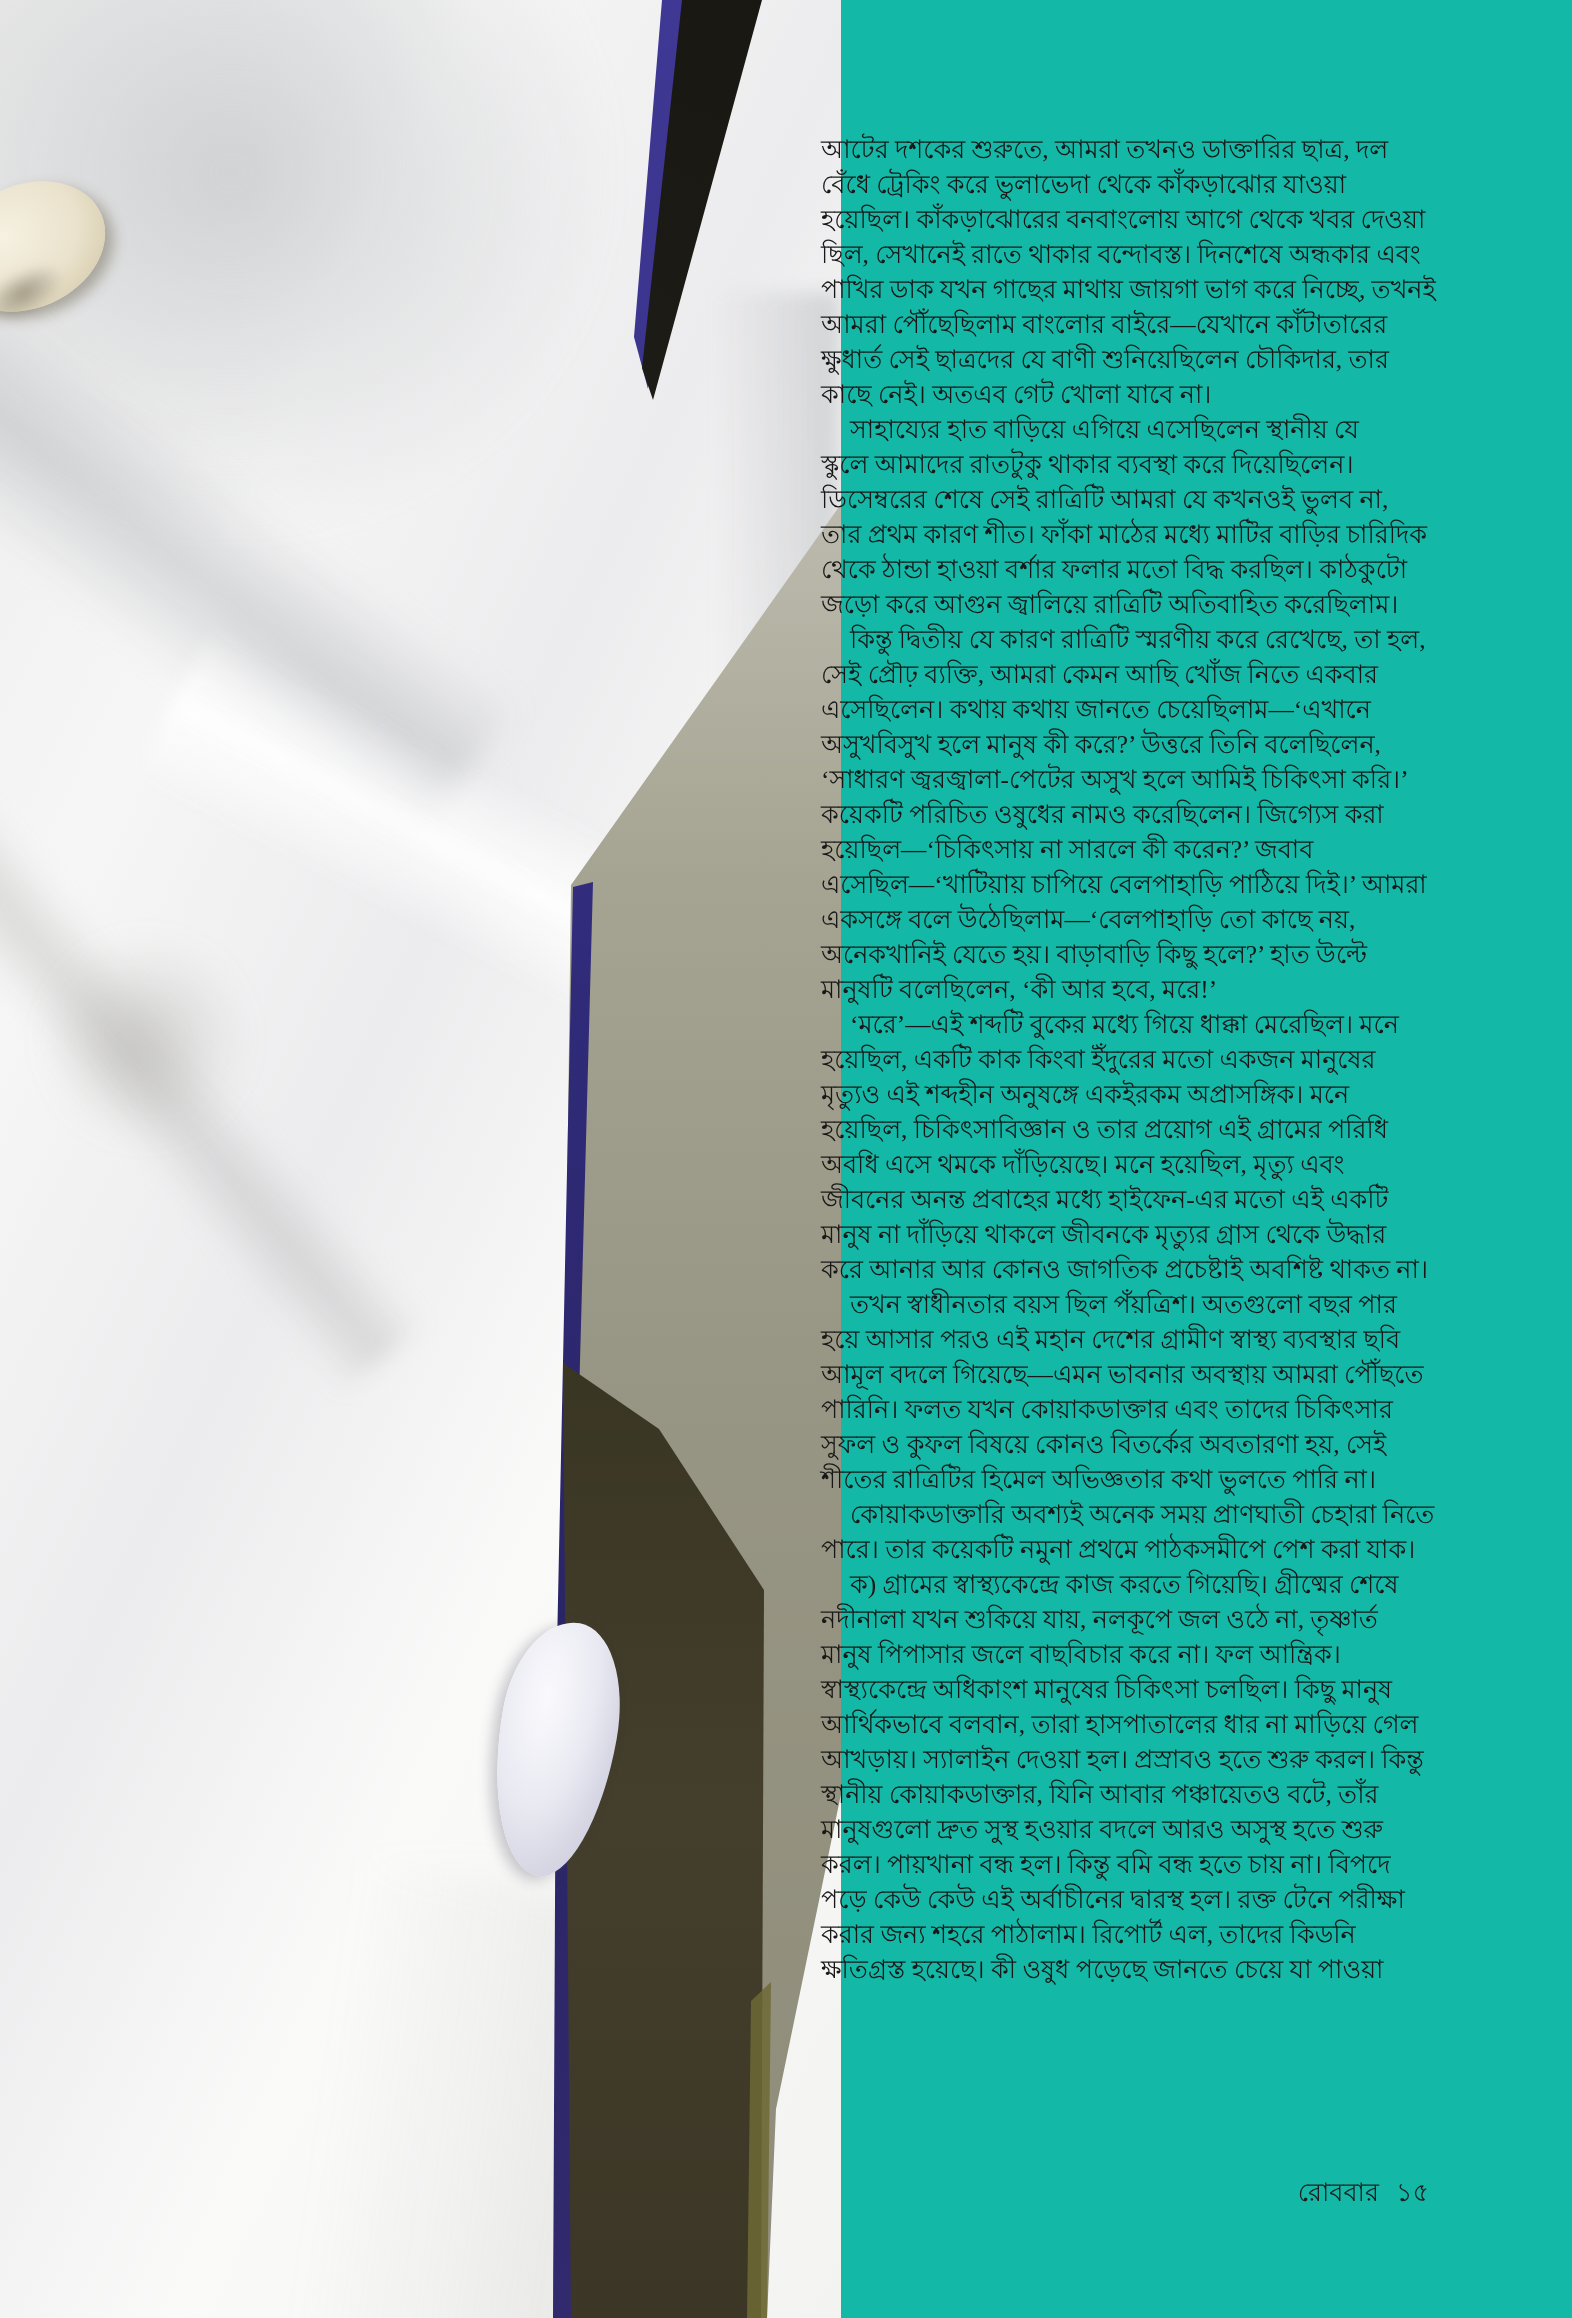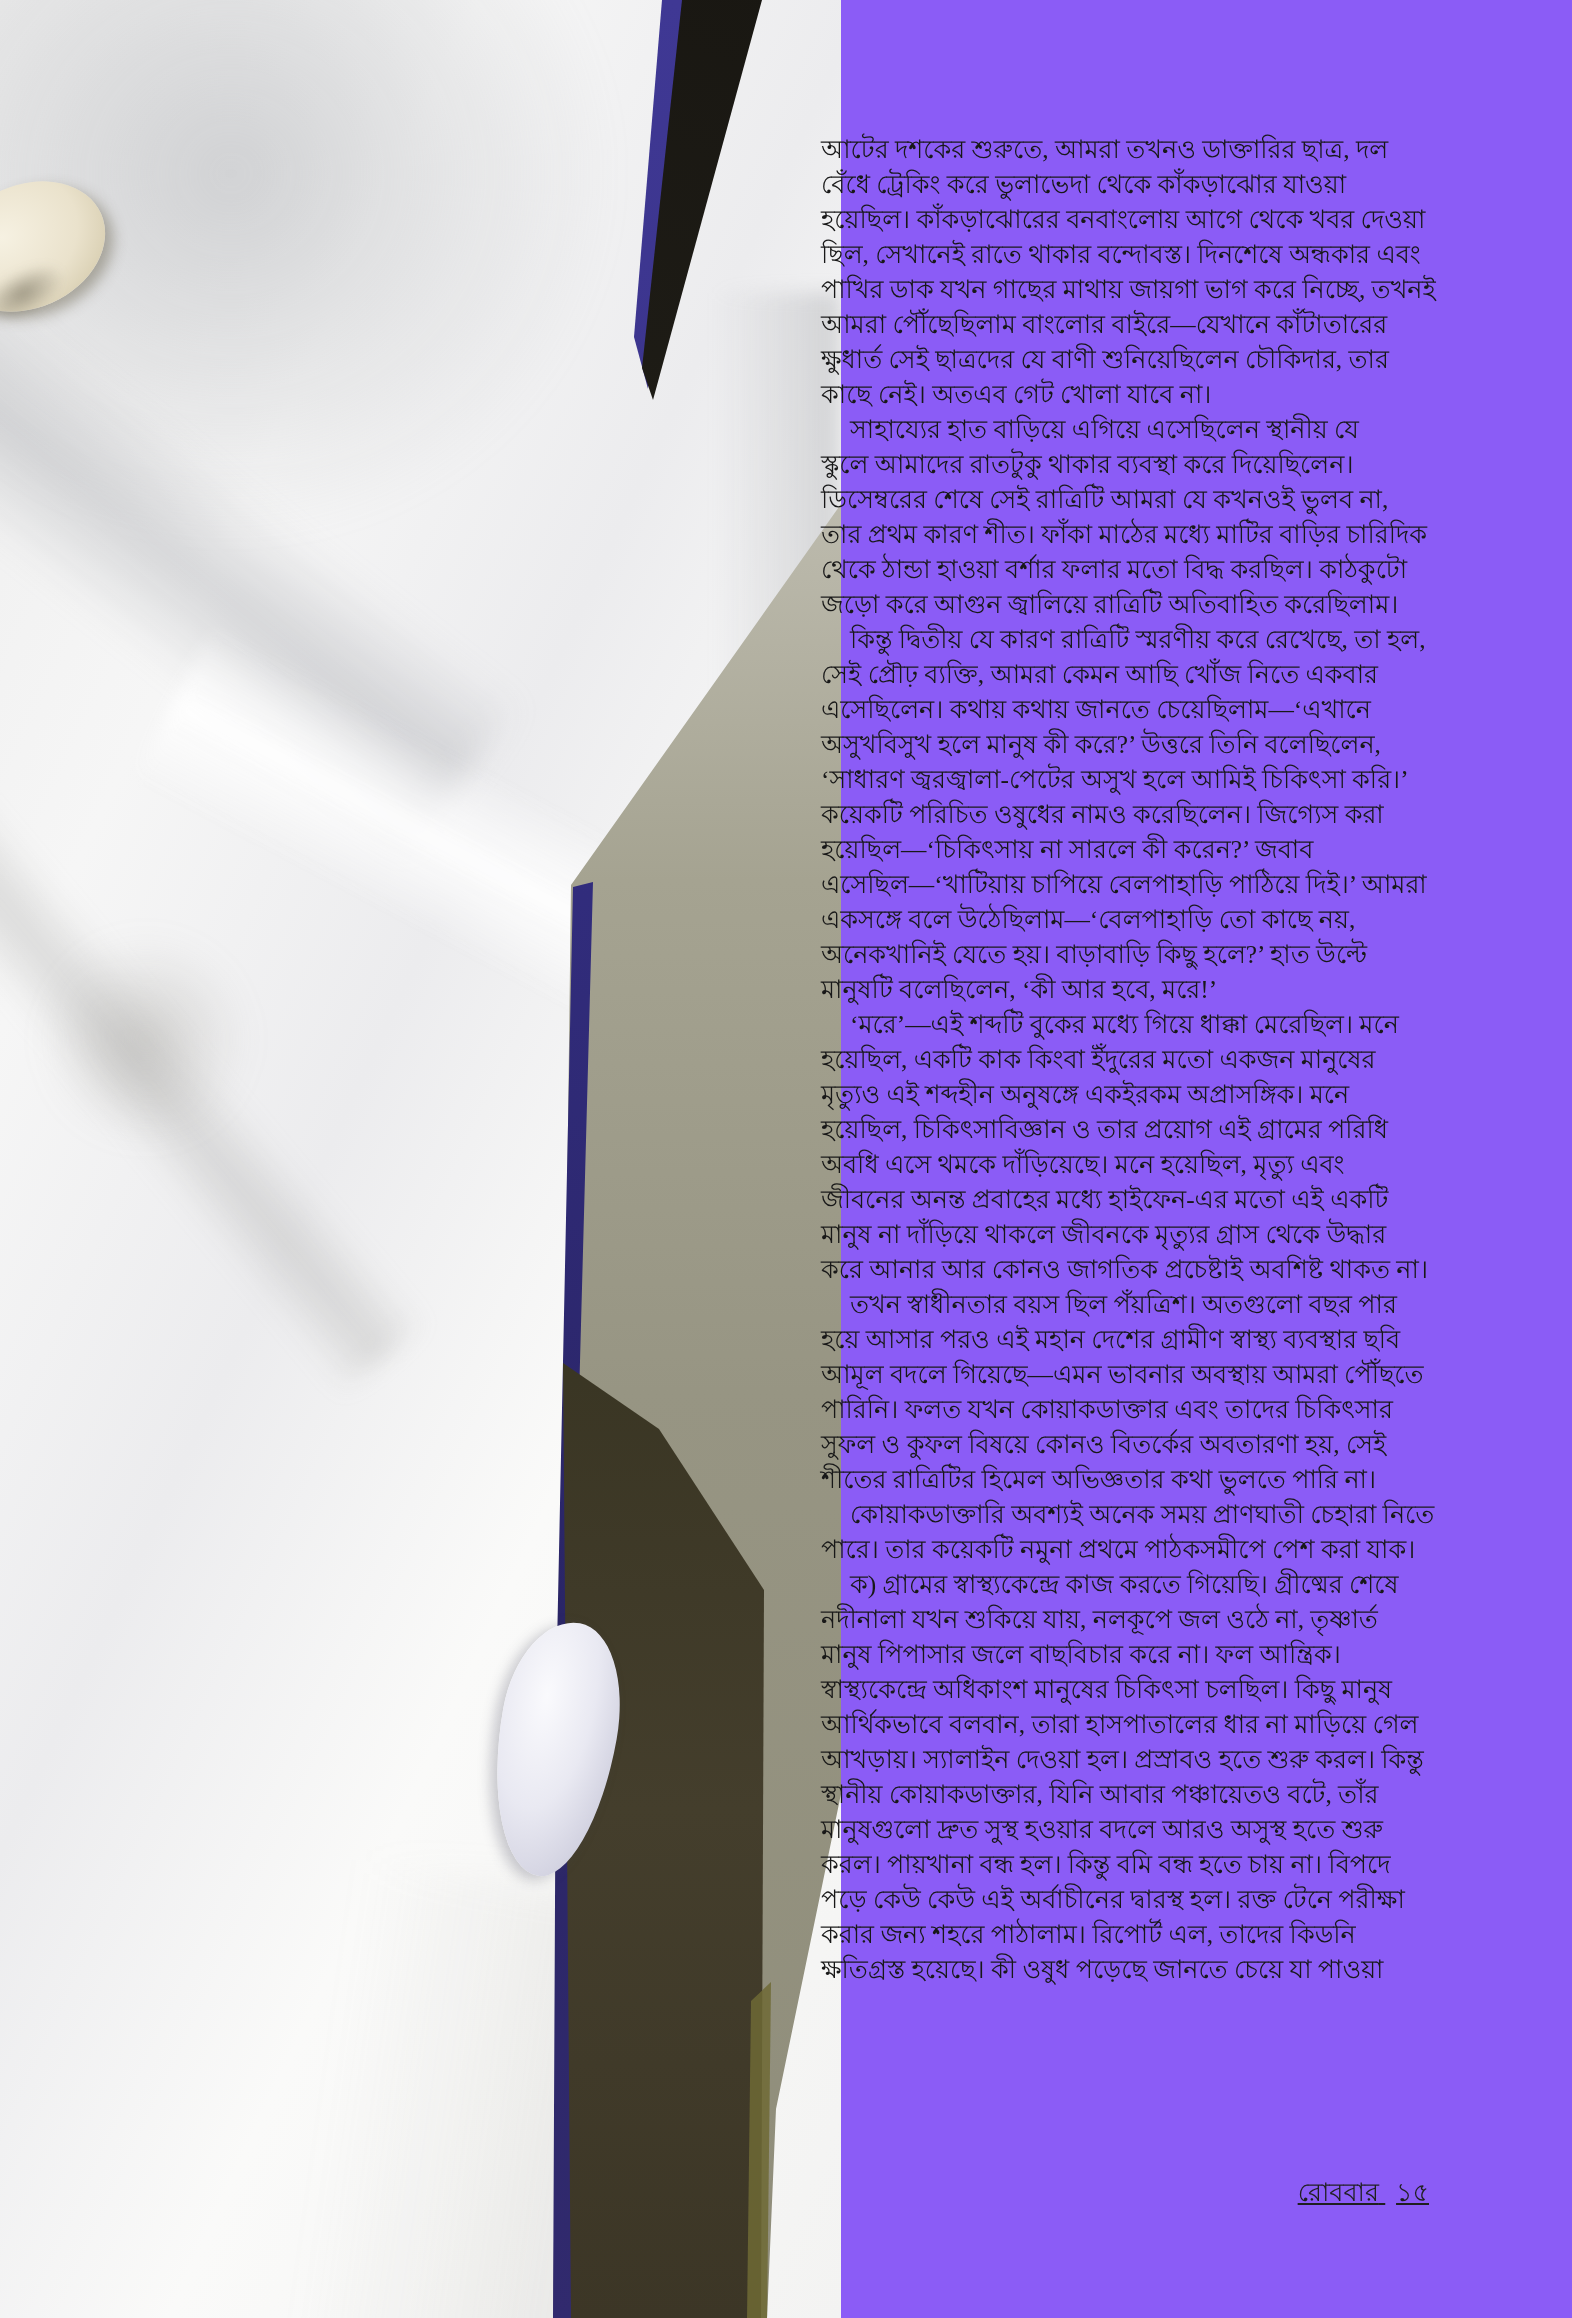--- a/index.html
+++ b/index.html
@@ -1,19 +1,19 @@
 <!DOCTYPE html>
 <html style="font-size:12.3px"><head>
 <meta charset="utf-8">
 <style>
   html,body{margin:0;padding:0;background:#ffffff;}
   .page{
     position:relative;
     width:1573px;height:2319px;
-    background:#8b5cf6;
+    background:#14b8a6;
     overflow:hidden;
     font-family:"Liberation Serif", serif;
   }
   
   .photo{
     position:absolute;left:0;top:0;width:841px;height:2319px;overflow:hidden;
     background:linear-gradient(115deg,#ededed 0%,#f6f6f6 25%,#ececee 45%,#fafaf9 65%,#f3f3f2 100%);
   }
   .photo .shape{position:absolute;}
   .fold-tl{left:-154px;top:-192px;width:770px;height:731px;
@@ -55,21 +55,21 @@
   .article{
     position:absolute;left:821px;top:132px;width:704px;
     font-size:25.4px;line-height:35px;color:#181818;
   }
   .para{margin:0;}
   .line{height:35px;white-space:nowrap;}
   .para.indent .line:first-child{padding-left:29px;}
   
   .footer{
     position:absolute;top:2175px;left:821px;width:608px;
-    text-align:right;font-size:25.4px;line-height:35px;color:#1f1f1f;text-decoration:underline;
+    text-align:right;font-size:25.4px;line-height:35px;color:#1f1f1f;
   }
   .footer .pgnum{margin-left:10.8px;}
 </style>
 </head>
 <body>
 
 <div class="page">
 
   <div class="photo">
     <div class="shape fold-tl"></div>

